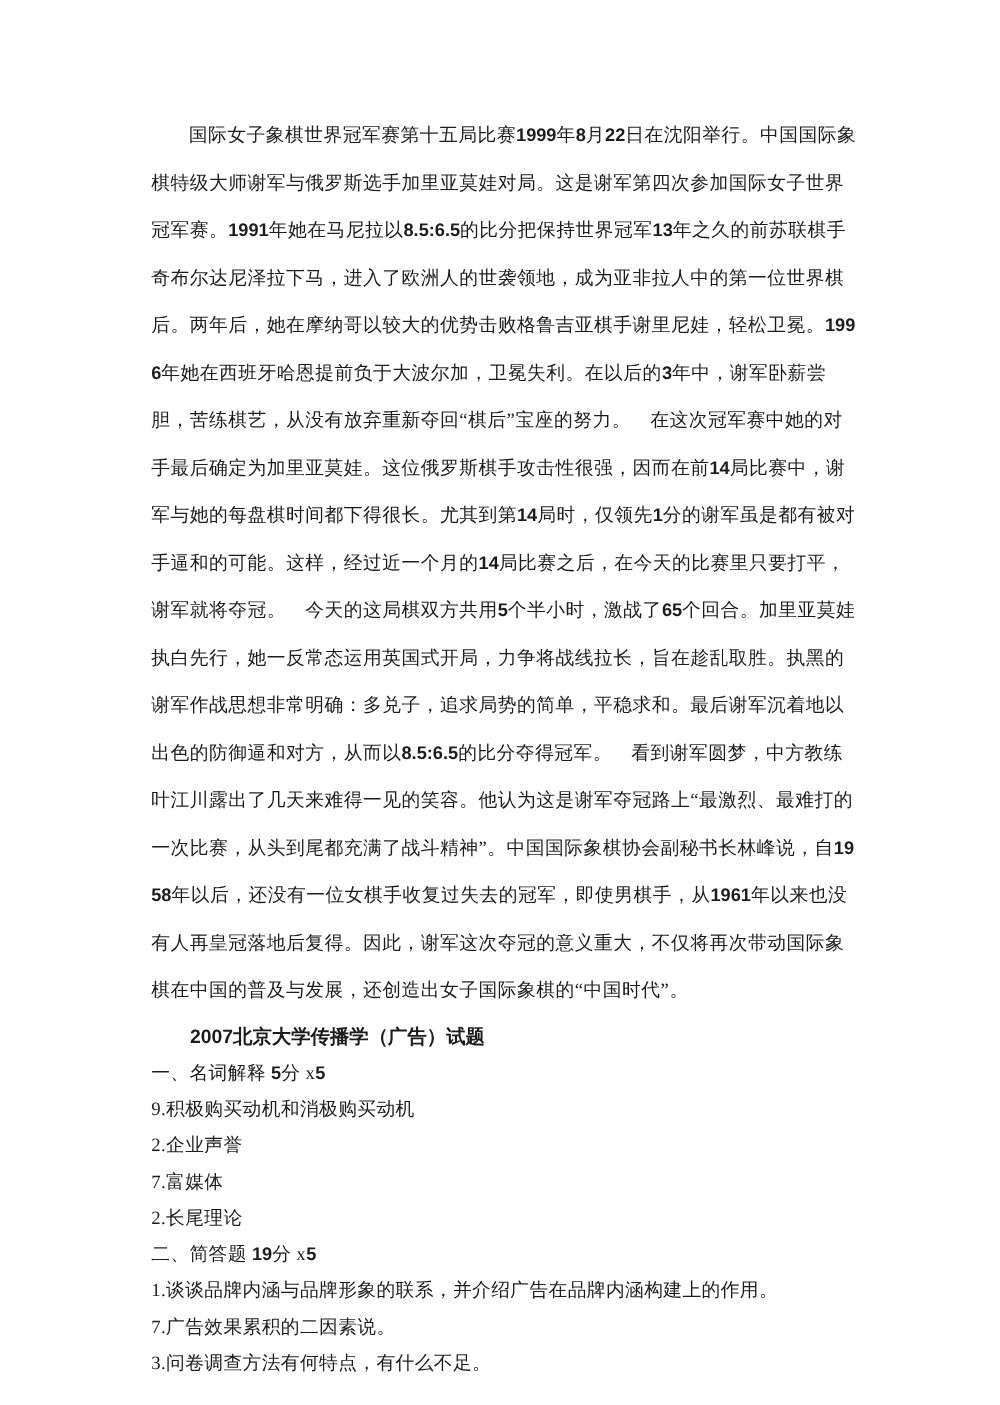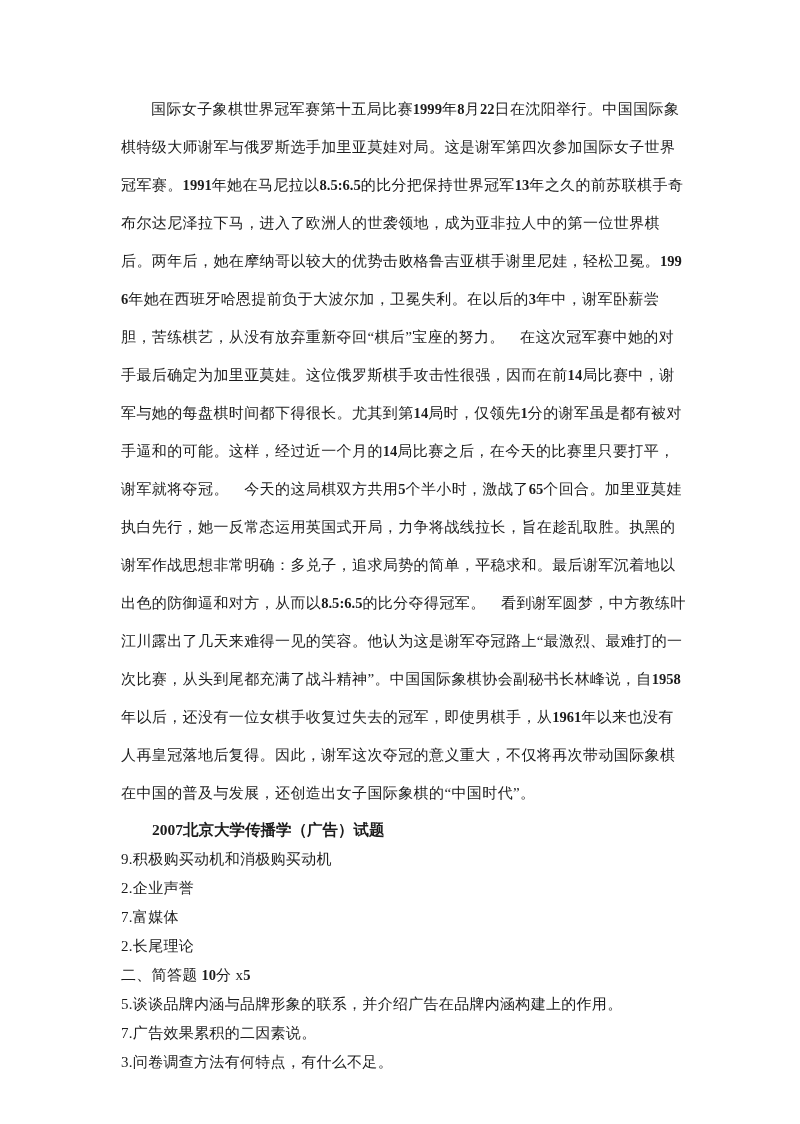--- a/index.html
+++ b/index.html
@@ -42,42 +42,43 @@
 
   .qline {
     margin: 0;
     font-size: 15px;
     line-height: 29px;
     letter-spacing: 0.3px;
   }
 
   
   b.num {
-    font-family: Liberation Serif, serif;
+    font-family: Liberation Sans, sans-serif;
     font-weight: bold;
     font-size: 0.97em;
     letter-spacing: 0;
   }
   
-  .exam-title b.num { font-family: Liberation Serif, serif; font-size: 1em; }
+  .exam-title b.num { font-family: Liberation Sans, sans-serif; font-size: 1em; }
 </style>
 </head>
 <body>
 
 <div class="page">
   <div class="content">
 
     <p class="para num-sans">国际女子象棋世界冠军赛第十五局比赛<b class="num">1999</b>年<b class="num">8</b>月<b class="num">22</b>日在沈阳举行。中国国际象棋特级大师谢军与俄罗斯选手加里亚莫娃对局。这是谢军第四次参加国际女子世界冠军赛。<b class="num">1991</b>年她在马尼拉以<b class="num">8.5:6.5</b>的比分把保持世界冠军<b class="num">13</b>年之久的前苏联棋手奇布尔达尼泽拉下马，进入了欧洲人的世袭领地，成为亚非拉人中的第一位世界棋后。两年后，她在摩纳哥以较大的优势击败格鲁吉亚棋手谢里尼娃，轻松卫冕。<b class="num">1996</b>年她在西班牙哈恩提前负于大波尔加，卫冕失利。在以后的<b class="num">3</b>年中，谢军卧薪尝胆，苦练棋艺，从没有放弃重新夺回“棋后”宝座的努力。　在这次冠军赛中她的对手最后确定为加里亚莫娃。这位俄罗斯棋手攻击性很强，因而在前<b class="num">14</b>局比赛中，谢军与她的每盘棋时间都下得很长。尤其到第<b class="num">14</b>局时，仅领先<b class="num">1</b>分的谢军虽是都有被对手逼和的可能。这样，经过近一个月的<b class="num">14</b>局比赛之后，在今天的比赛里只要打平，谢军就将夺冠。　今天的这局棋双方共用<b class="num">5</b>个半小时，激战了<b class="num">65</b>个回合。加里亚莫娃执白先行，她一反常态运用英国式开局，力争将战线拉长，旨在趁乱取胜。执黑的谢军作战思想非常明确：多兑子，追求局势的简单，平稳求和。最后谢军沉着地以出色的防御逼和对方，从而以<b class="num">8.5:6.5</b>的比分夺得冠军。　看到谢军圆梦，中方教练叶江川露出了几天来难得一见的笑容。他认为这是谢军夺冠路上“最激烈、最难打的一次比赛，从头到尾都充满了战斗精神”。中国国际象棋协会副秘书长林峰说，自<b class="num">1958</b>年以后，还没有一位女棋手收复过失去的冠军，即使男棋手，从<b class="num">1961</b>年以来也没有人再皇冠落地后复得。因此，谢军这次夺冠的意义重大，不仅将再次带动国际象棋在中国的普及与发展，还创造出女子国际象棋的“中国时代”。</p>
 
     <p class="exam-title num-sans"><b class="num">2007</b>北京大学传播学（广告）试题</p>
 
+    <p class="qline num-sans">一、名词解释 <b class="num">5</b>分 x<b class="num">5</b></p>
     <p class="qline num-sans">9.积极购买动机和消极购买动机</p>
     <p class="qline num-sans">2.企业声誉</p>
     <p class="qline num-sans">7.富媒体</p>
     <p class="qline num-sans">2.长尾理论</p>
 
-    <p class="qline num-sans">二、简答题  <b class="num">10</b>分 x<b class="num">5</b></p>
-    <p class="qline num-sans">5.谈谈品牌内涵与品牌形象的联系，并介绍广告在品牌内涵构建上的作用。</p>
+    <p class="qline num-sans">二、简答题  <b class="num">19</b>分 x<b class="num">5</b></p>
+    <p class="qline num-sans">1.谈谈品牌内涵与品牌形象的联系，并介绍广告在品牌内涵构建上的作用。</p>
     <p class="qline num-sans">7.广告效果累积的二因素说。</p>
     <p class="qline num-sans">3.问卷调查方法有何特点，有什么不足。</p>
 
   </div>
 </div>
 
 </body></html>

